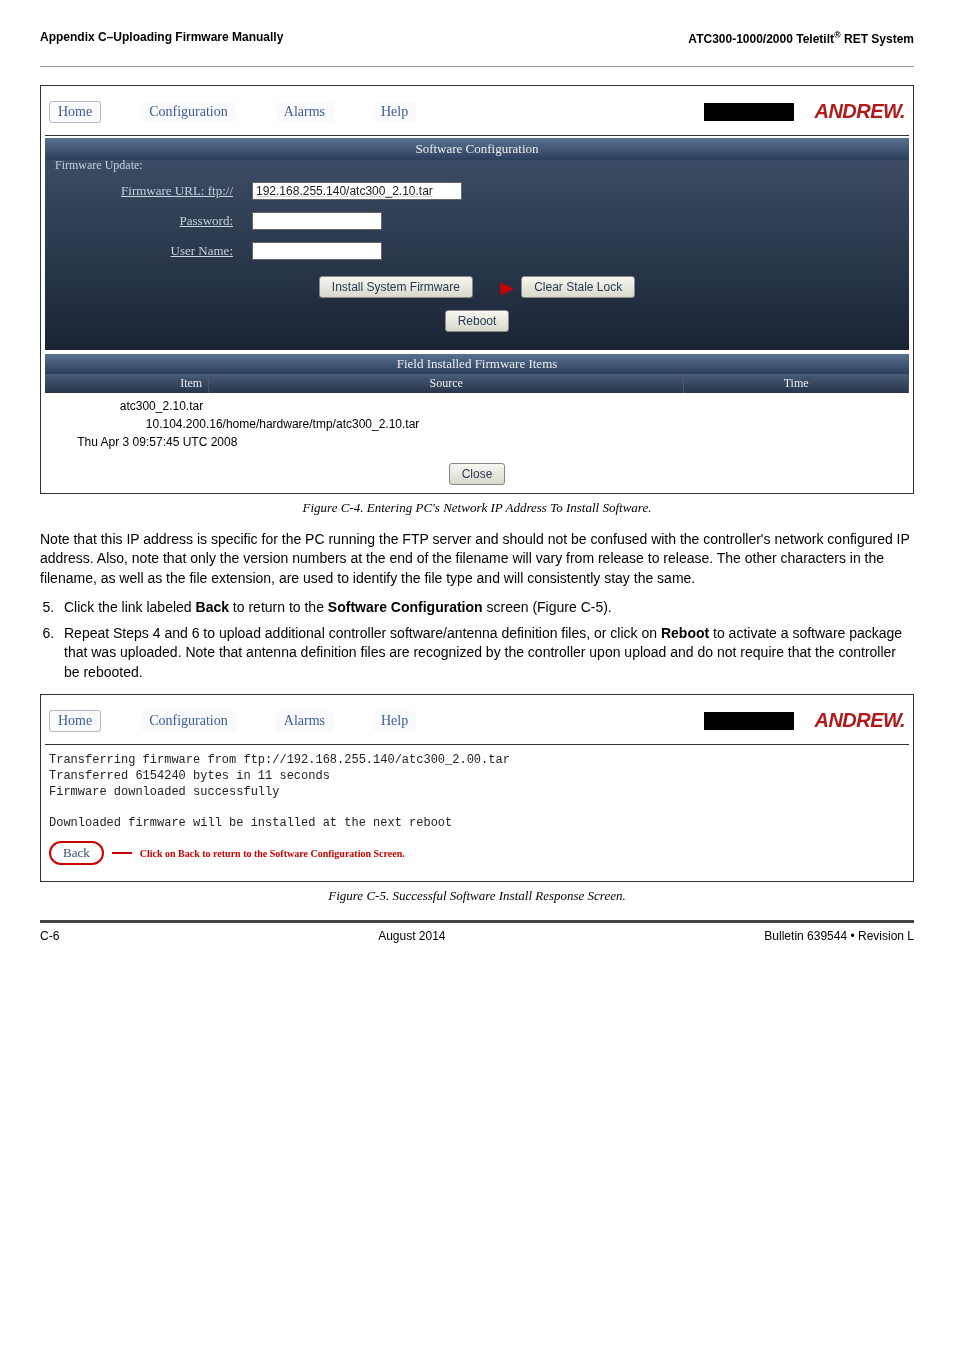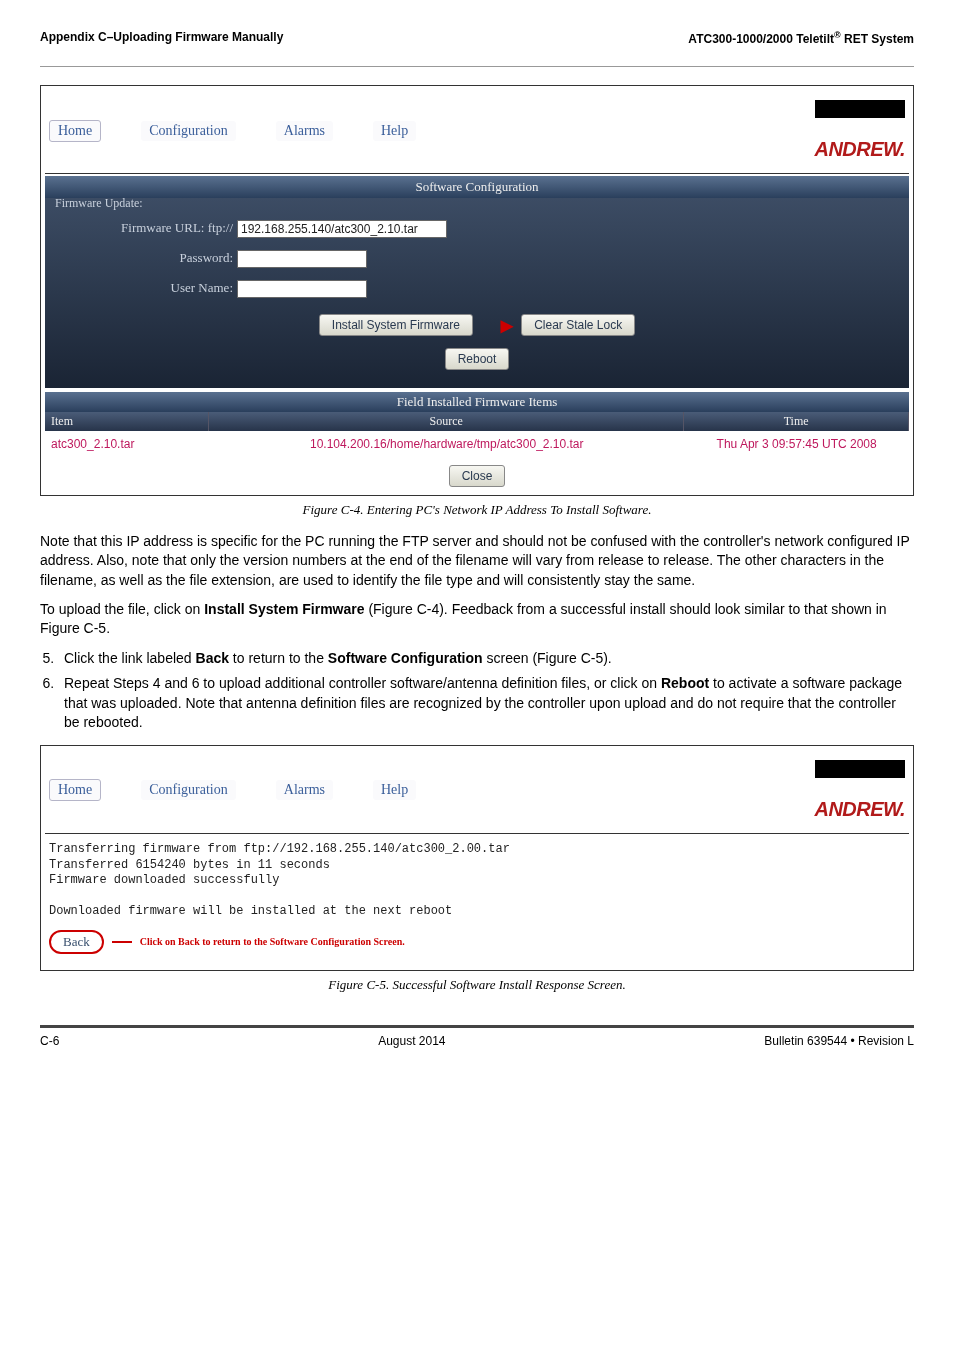--- a/index.html
+++ b/index.html
@@ -46,21 +46,20 @@
     padding: 2px 8px;
     border-radius: 3px;
     background: rgba(230,230,240,0.2);
   }
   .tab-home { border: 1px solid #b5b5c8; }
   .andrew-logo {
     margin-left: auto;
     display: flex;
     align-items: center;
     gap: 20px;
-    flex-direction: column;
   }
   .andrew-bar {
     width: 90px; height: 18px;
     background: #000;
     position: relative;
   }
   .andrew-text {
     font-weight: 900;
     font-style: italic;
     font-size: 20px;
@@ -92,23 +91,24 @@
   }
   .fw-legend {
     position: absolute;
     top: -2px; left: 6px;
     color: #c8d0dc;
     font-size: 12px;
     padding: 0 4px;
   }
   .fw-field {
     display: flex;
-    align-items: flex-start;
+    align-items: center;
     margin: 12px 0 4px 60px;
-    gap: 4px;
+    gap: 19px;
+    text-decoration: underline;
   }
   .fw-label {
     width: 120px;
     text-align: right;
     color: #c8d0dc;
     font-size: 13px;
   }
   .fw-input {
     background: #fff;
     border: 1px solid #666;
@@ -151,27 +151,28 @@
     font-size: 13px;
   }
   .col-head-row {
     display: flex;
     background: linear-gradient(#4a5c78, #27344a);
     color: #eee;
     font-family: Georgia, serif;
     font-size: 12px;
   }
   .col-head-row > div { padding: 2px 6px; border-right: 1px solid #556; }
-  .col-item { width: 19%; text-align: left; }
+  .col-item { width: 19%; text-align: right; }
   .col-src  { width: 55%; text-align: center; }
   .col-time { width: 26%; text-align: center; border-right: none; }
   .data-row {
     display: flex; font-family: Arial; font-size: 12px;
-    color: #be185d;
+    color: #000000;
     padding: 4px 0;
+    flex-direction: column;
   }
   .data-row > div { padding: 2px 6px; }
   .close-row { text-align: center; padding: 8px 0 4px 0; }
 
   .fig-caption {
     text-align: center;
     font-family: "Goudy Old Style", Georgia, serif;
     font-style: italic;
     font-size: 13px;
     margin: 6px 0 14px 0;
@@ -208,21 +209,21 @@
     display: inline-block;
   }
   .back-line { flex: 0 0 20px; height: 2px; background: #c00; }
   .back-callout { color: #c00; font-weight: bold; font-size: 10px; font-family: Liberation Serif, serif; }
 
   .footer {
     display: flex;
     justify-content: space-between;
     border-top: 3px solid #444;
     padding-top: 6px;
-    margin-top: 32px;
+    margin-top: 16px;
     font-size: 12px;
   }
   .hr-top { height:1px; background:#333; margin: 6px 0 2px 0; }
 </style>
 </head>
 <body>
 
 <div class="page">
 
   <div class="header-row">
@@ -288,23 +289,20 @@
     </div>
     <div class="close-row">
       <button class="os-btn">Close</button>
     </div>
   </div>
 
   <div class="fig-caption">Figure C-4. Entering PC's Network IP Address To Install Software.</div>
 
   <p class="body-text">Note that this IP address is specific for the PC running the FTP server and should not be confused with the controller's network configured IP address. Also, note that only the version numbers at the end of the filename will vary from release to release. The other characters in the filename, as well as the file extension, are used to identify the file type and will consistently stay the same.</p>
 
-  <p class="body-text">
-    <span>To upload the file, click on </span><b>Install System Firmware</b><span> (Figure C‑4). Feedback from a successful install should look similar to that shown in Figure C‑5.</span>
-  </p>
 
   <ol class="steps" start="5">
     <li>
       <span>Click the link labeled </span><b>Back</b><span> to return to the </span><b>Software Configuration</b><span> screen (Figure C‑5).</span>
     </li>
     <li>
       <span>Repeat Steps 4 and 6 to upload additional controller software/antenna definition files, or click on </span><b>Reboot</b><span> to activate a software package that was uploaded. Note that antenna definition files are recognized by the controller upon upload and do not require that the controller be rebooted.</span>
     </li>
   </ol>
 

